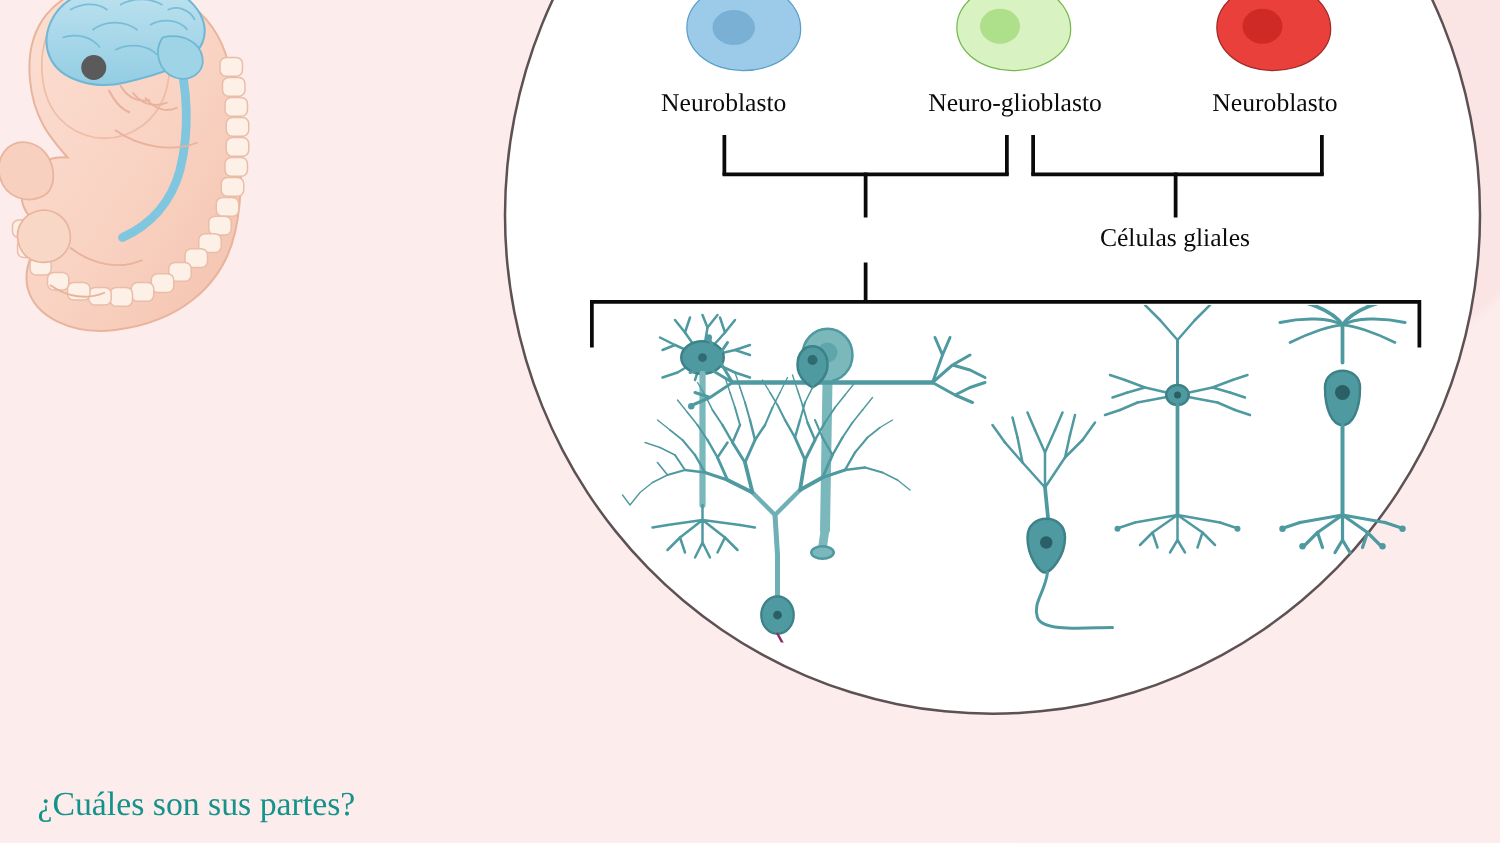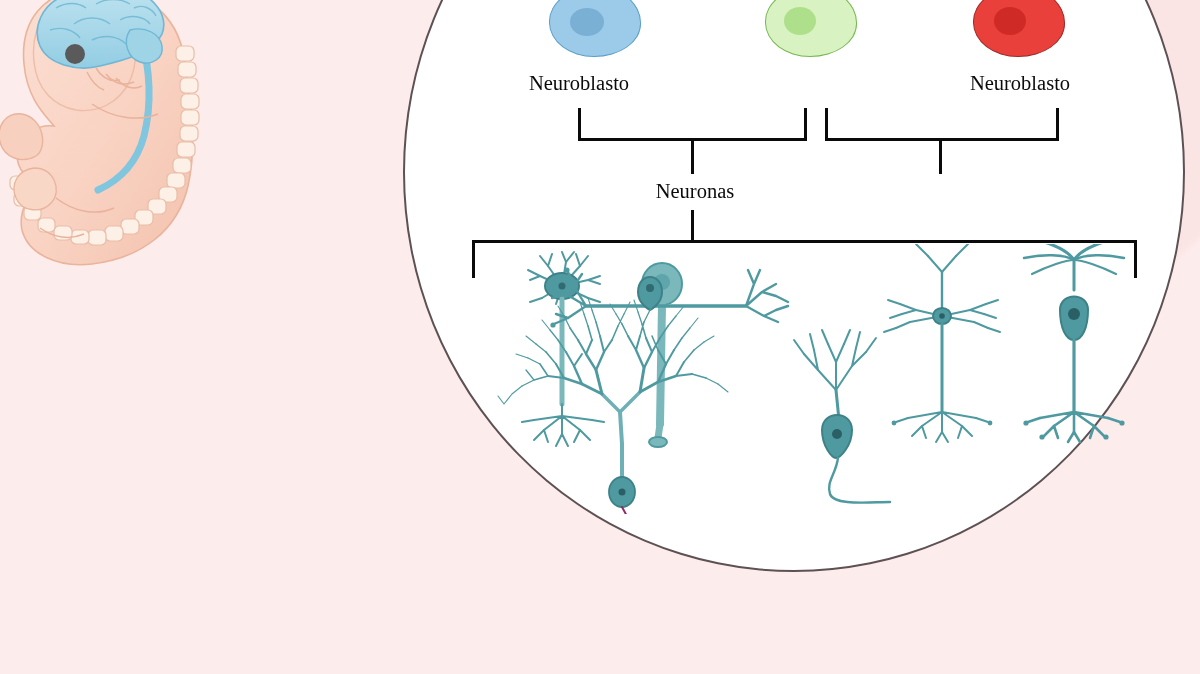--- a/index.html
+++ b/index.html
@@ -284,33 +284,34 @@
     <div class="nucleus"></div>
   </div>
   <div class="cell cell-neuroglioblast">
     <div class="nucleus"></div>
   </div>
   <div class="cell cell-glioblast">
     <div class="nucleus"></div>
   </div>
 
   <div class="cell-label lbl-neuroblast">Neuroblasto</div>
+  <div class="cell-label lbl-neuroglioblast">Neuro-glioblasto</div>
   <div class="cell-label lbl-glioblast">Neuroblasto</div>
 
   <div class="vline" style="left:578px; top:108px; height:32px;"></div>
   <div class="vline" style="left:804px; top:108px; height:32px;"></div>
   <div class="hline" style="left:578px; top:138px; width:229px;"></div>
   <div class="vline" style="left:691px; top:138px; height:36px;"></div>
 
   <div class="vline" style="left:825px; top:108px; height:32px;"></div>
   <div class="vline" style="left:1056px; top:108px; height:32px;"></div>
   <div class="hline" style="left:825px; top:138px; width:234px;"></div>
   <div class="vline" style="left:939px; top:138px; height:36px;"></div>
 
-  <div class="group-label lbl-neuronas">Neuronas</div>
+  <div class="group-label lbl-gliales">Células gliales</div>
 
   <div class="vline" style="left:691px; top:210px; height:32px;"></div>
   <div class="hline" style="left:472px; top:240px; width:664px;"></div>
   <div class="vline" style="left:472px; top:240px; height:38px;"></div>
   <div class="vline" style="left:1134px; top:240px; height:38px;"></div>
 
   <svg class="neurons" viewBox="0 0 680 270">
     <g stroke="#4f9aa0" fill="none" stroke-linecap="round" stroke-linejoin="round">
 
       <g stroke-width="2">
@@ -430,14 +431,15 @@
         <circle cx="556" cy="179" r="2.6" fill="#4f9aa0" stroke="none"></circle>
         <circle cx="652" cy="179" r="2.6" fill="#4f9aa0" stroke="none"></circle>
         <circle cx="572" cy="193" r="2.6" fill="#4f9aa0" stroke="none"></circle>
         <circle cx="636" cy="193" r="2.6" fill="#4f9aa0" stroke="none"></circle>
       </g>
 
     </g>
   </svg>
 
 
+  <div class="section-heading">¿Cuáles son sus partes?</div>
 
 </div>
 
 </body></html>

